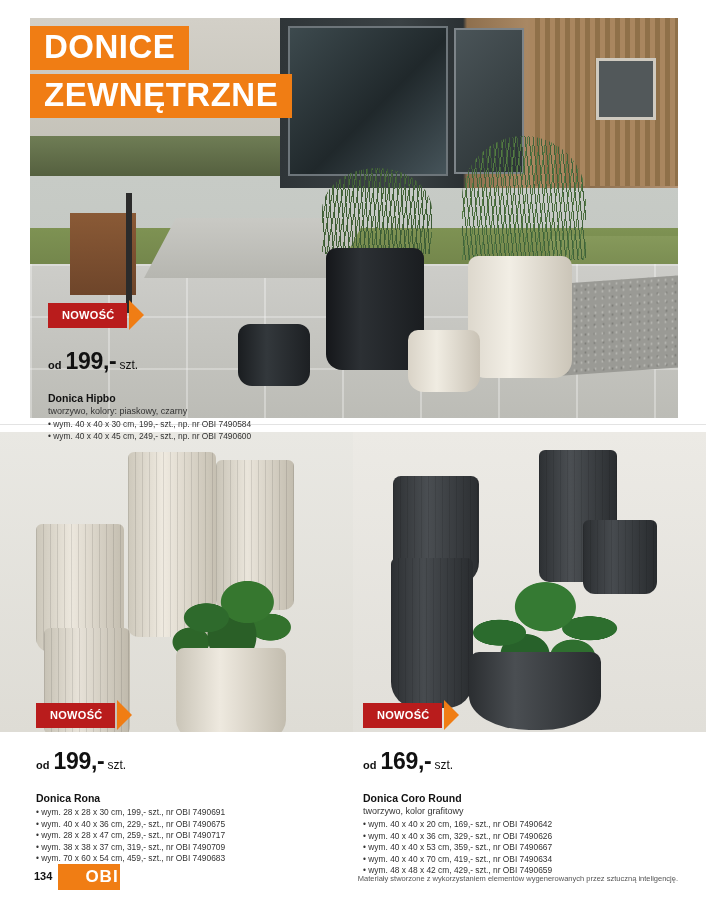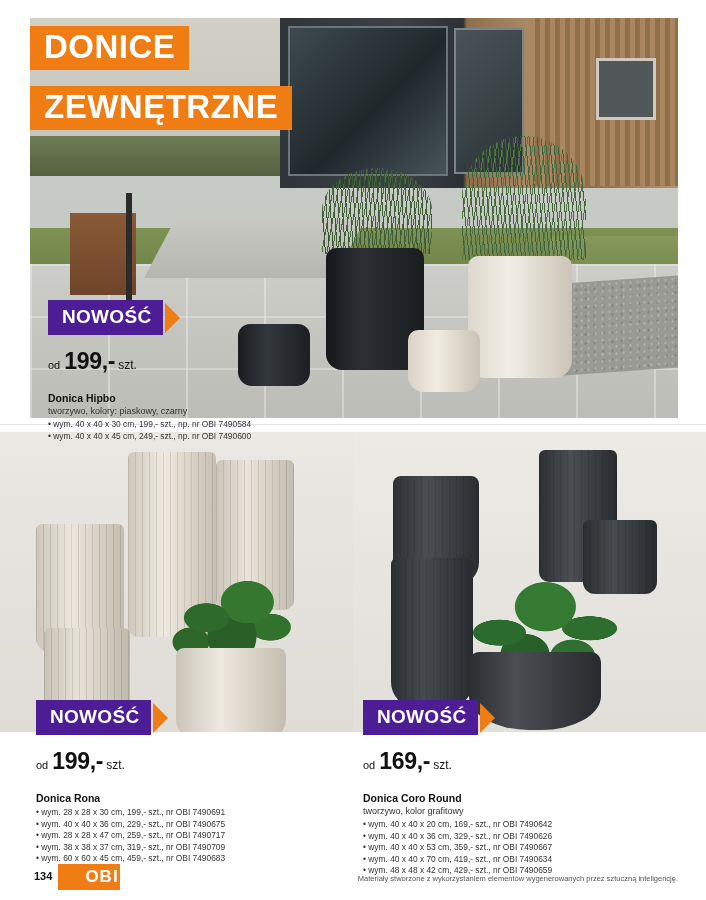--- a/index.html
+++ b/index.html
@@ -143,36 +143,36 @@
   }
 
   
   .title-wrap { position:absolute; left:30px; top:26px; z-index:6; }
   .title-line {
     display:inline-block; background:#f07d14; color:#fff;
     font-weight:bold; letter-spacing:.5px;
     padding:4px 14px 6px 14px;
   }
   .title-1 { font-size:33px; line-height:34px; }
-  .title-2 { font-size:33px; line-height:34px; margin-top:16px; }
+  .title-2 { font-size:33px; line-height:34px; margin-top:4px; }
 
   
   .flag { position:absolute; display:flex; align-items:center; z-index:7; }
   .flag-body {
-    background:#4c1d95; color:#fff; font-weight:bold; font-size:19px;
+    background:#b91c1c; color:#fff; font-weight:bold; font-size:11px;
     padding:6px 12px 7px 14px; letter-spacing:.3px;
   }
   .flag-arrow {
     width:0;height:0;border-top:15px solid transparent;border-bottom:15px solid transparent;
     border-left:15px solid #f07d14; margin-left:2px;
   }
 
   
   .price-row { display:flex; align-items:baseline; }
-  .price-od { font-size:11px; color:#111; margin-right:4px; }
+  .price-od { font-size:11px; color:#111; margin-right:4px;font-weight:bold; }
   .price-big { font-size:23px; font-weight:bold; color:#111; letter-spacing:-.3px;}
   .price-unit { font-size:12px; color:#111; margin-left:3px; }
   .prod-name { font-size:10.5px; font-weight:bold; color:#111; margin-top:17px; }
   .prod-sub { font-size:9px; color:#333; margin-top:2px; }
   .bullets { margin-top:3px; }
   .bullets li { list-style:none; font-size:8.4px; color:#333; line-height:11.6px; white-space:nowrap; }
   .bullets li::before { content:"• "; }
 
   
   .hero-text { position:absolute; left:48px; top:348px; z-index:7; }
@@ -352,21 +352,21 @@
       <span class="price-od">od</span>
       <span class="price-big">199,-</span>
       <span class="price-unit">szt.</span>
     </div>
     <div class="prod-name">Donica Rona</div>
     <ul class="bullets">
       <li>wym. 28 x 28 x 30 cm, 199,- szt., nr OBI 7490691</li>
       <li>wym. 40 x 40 x 36 cm, 229,- szt., nr OBI 7490675</li>
       <li>wym. 28 x 28 x 47 cm, 259,- szt., nr OBI 7490717</li>
       <li>wym. 38 x 38 x 37 cm, 319,- szt., nr OBI 7490709</li>
-      <li>wym. 60 x 60 x 45 cm, 459,- szt., nr OBI 7490683</li>
+      <li>wym. 70 x 60 x 54 cm, 459,- szt., nr OBI 7490683</li>
     </ul>
   </div>
 
   <div class="block-right">
     <div class="price-row">
       <span class="price-od">od</span>
       <span class="price-big">169,-</span>
       <span class="price-unit">szt.</span>
     </div>
     <div class="prod-name">Donica Coro Round</div>

